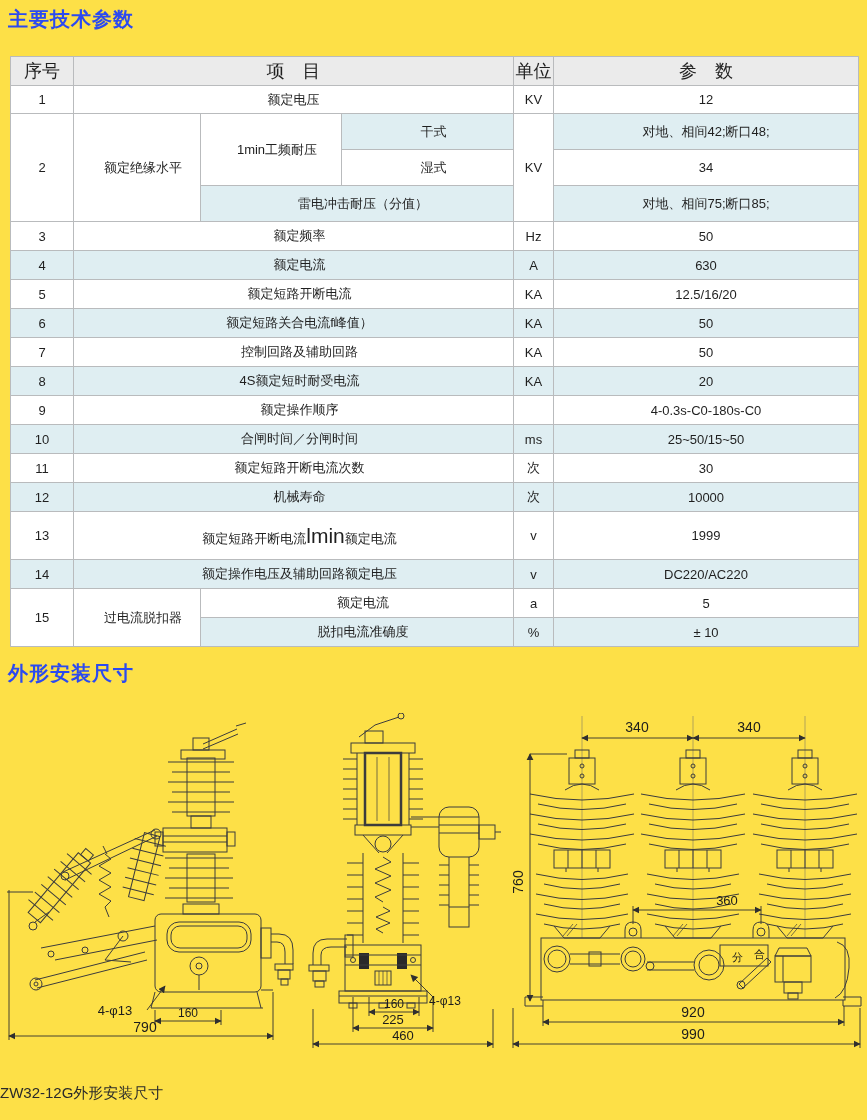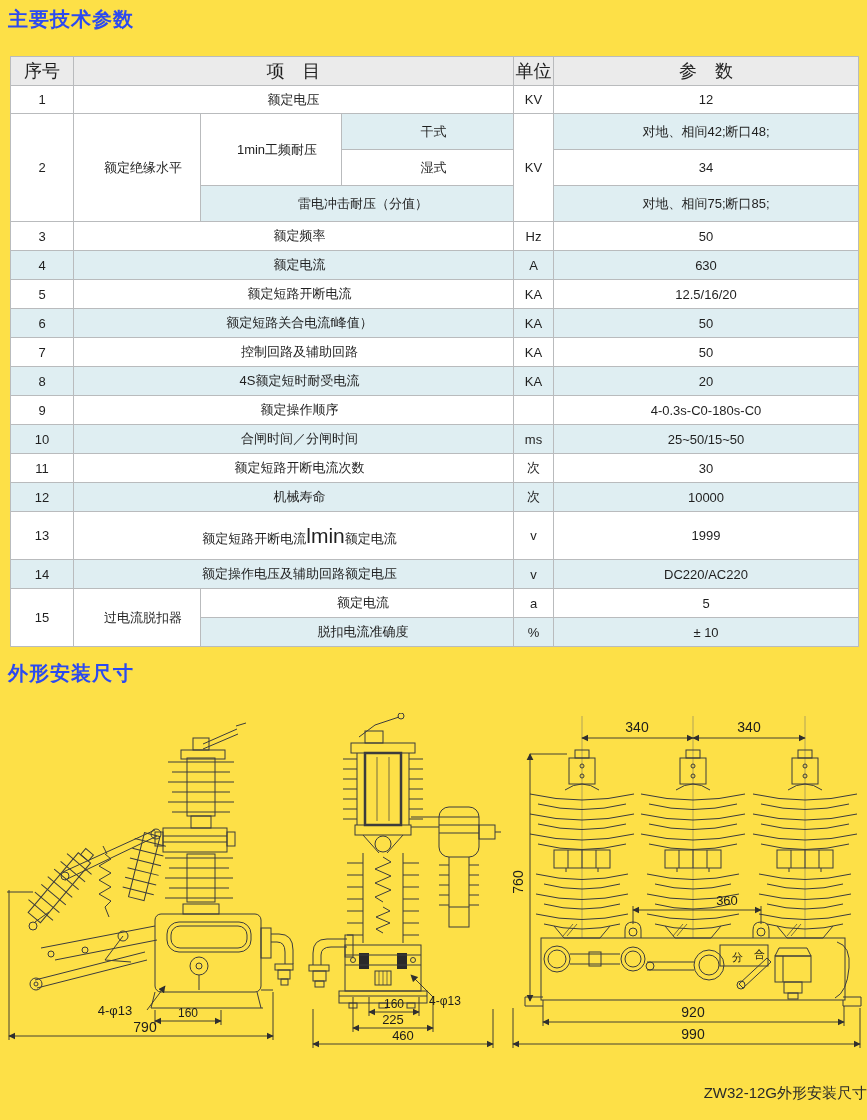--- a/index.html
+++ b/index.html
@@ -14,21 +14,21 @@
         text-align:center;vertical-align:middle;overflow:hidden;}
   th{font-size:18px;}
   .left{text-align:center;padding-left:12px;}
   tr.head{background:var(--header_bg,#ebebeb);}
   tr.alt{background:var(--row_alt,#dfeef2);}
   td.bluebg{background:var(--row_alt,#dfeef2);}
   td.wbg{background:#fff;}
   tr.h28{height:28px;} tr.h29{height:29px;} tr.h31{height:48px;} tr.h36{height:36px;}
   .latin-big{font-size:21px;}
   .drawing{position:absolute;}
-  #caption{position:absolute;left:0;top:1084px;width:867px;text-align:right;font-size:15px;color:#2a2a2a;}
+  #caption{position:absolute;left:0;top:1084px;width:867px;text-align:left;font-size:15px;color:#2a2a2a;}
   svg text{font-family:"Liberation Sans","DejaVu Sans",sans-serif;fill:#1c1c1c;}
 </style>
 </head>
 <body>
 
 <div id="page">
 
   <div id="title1" class="sec-title">主要技术参数</div>
 
   <div class="tblwrap">

